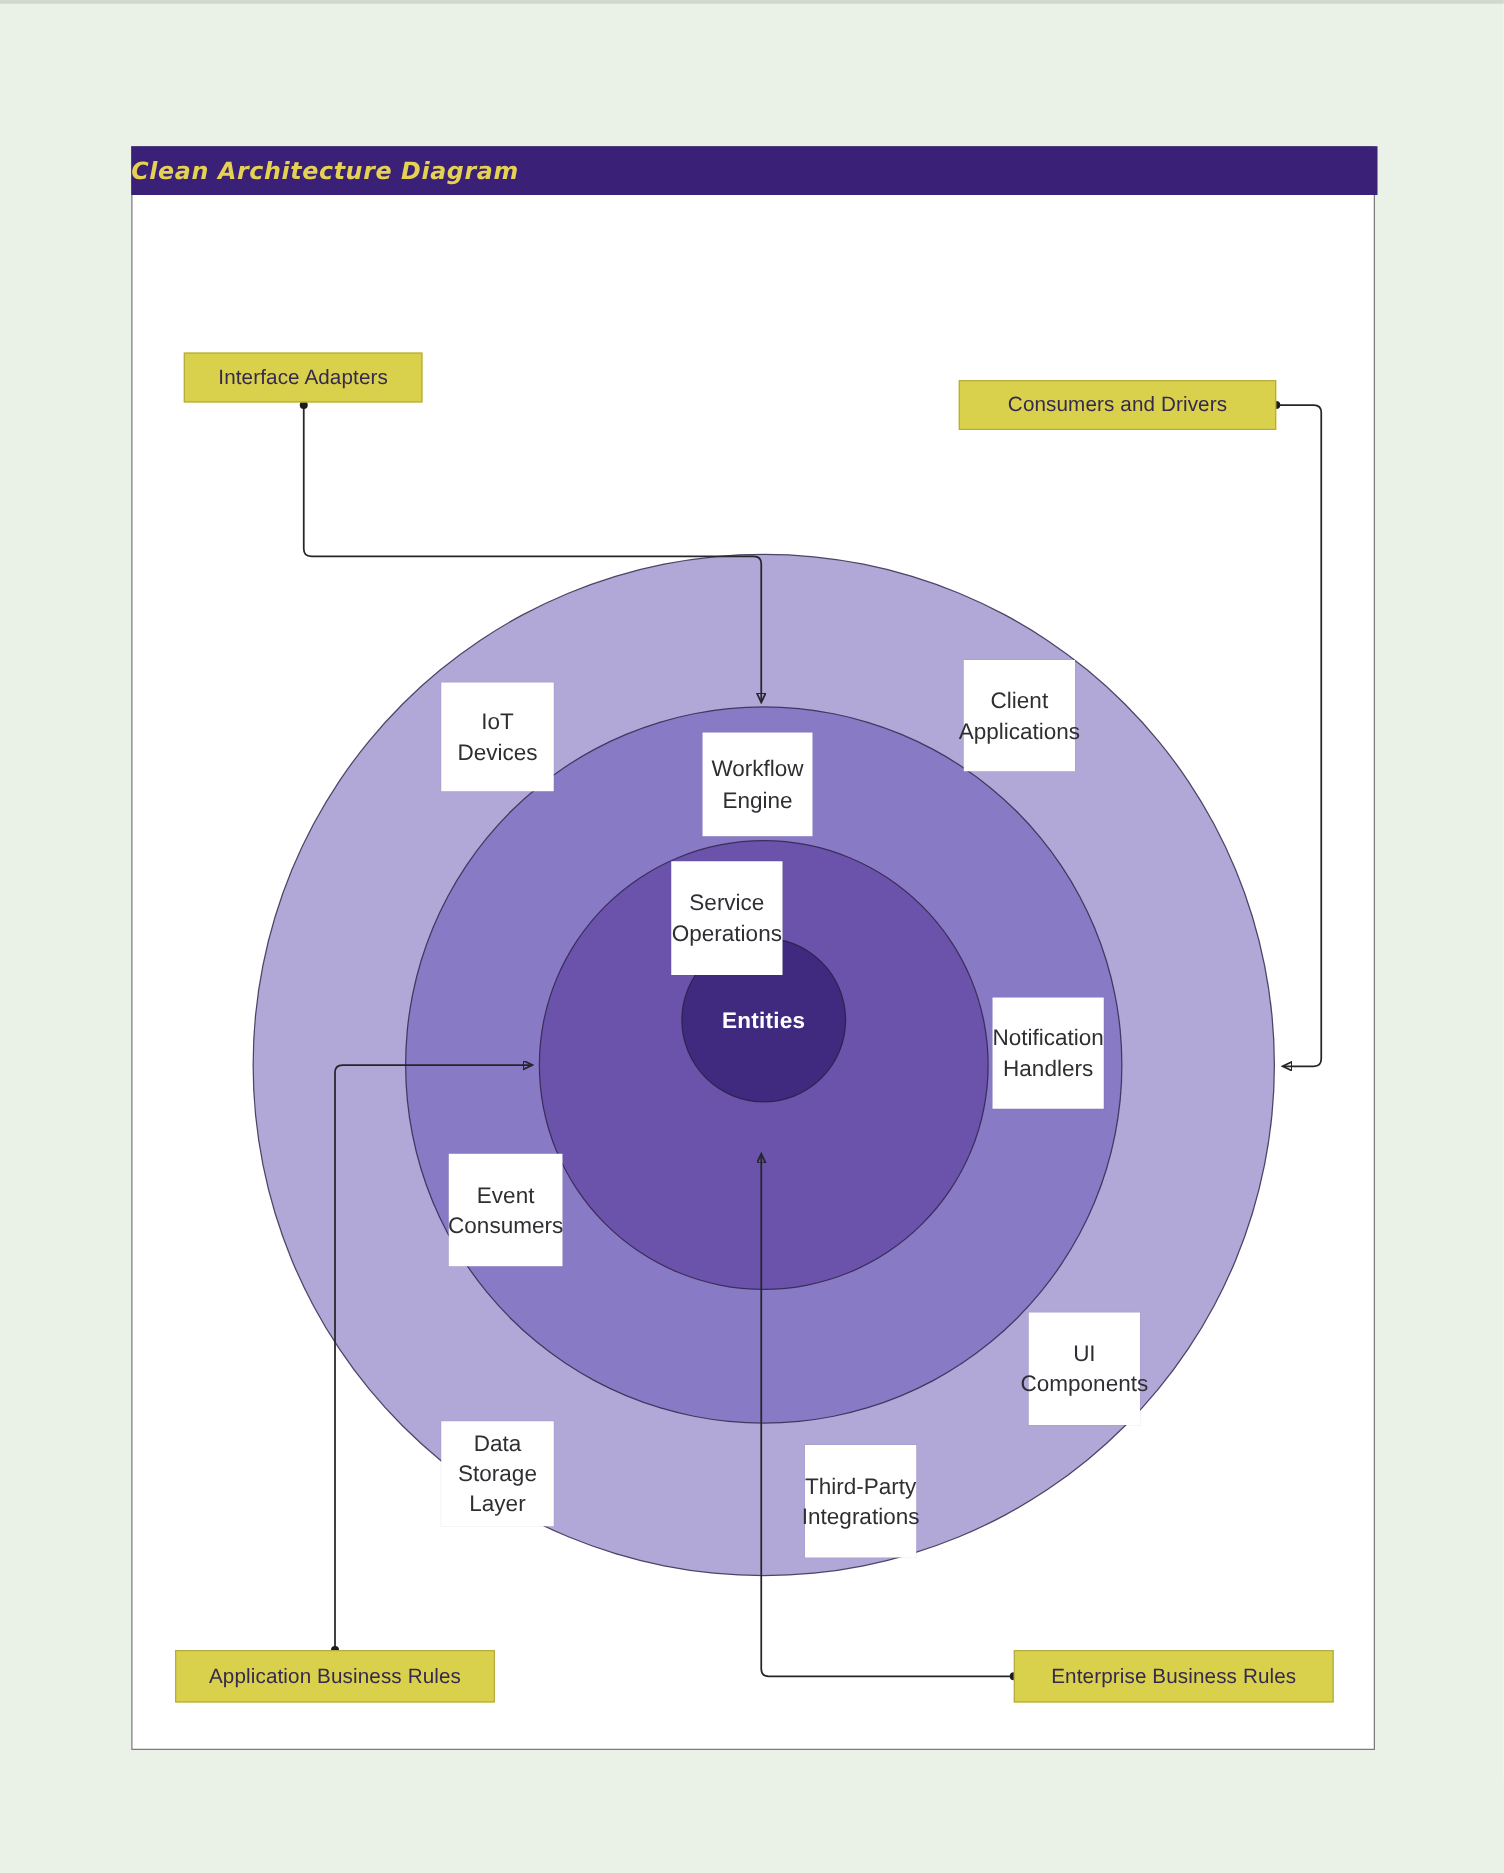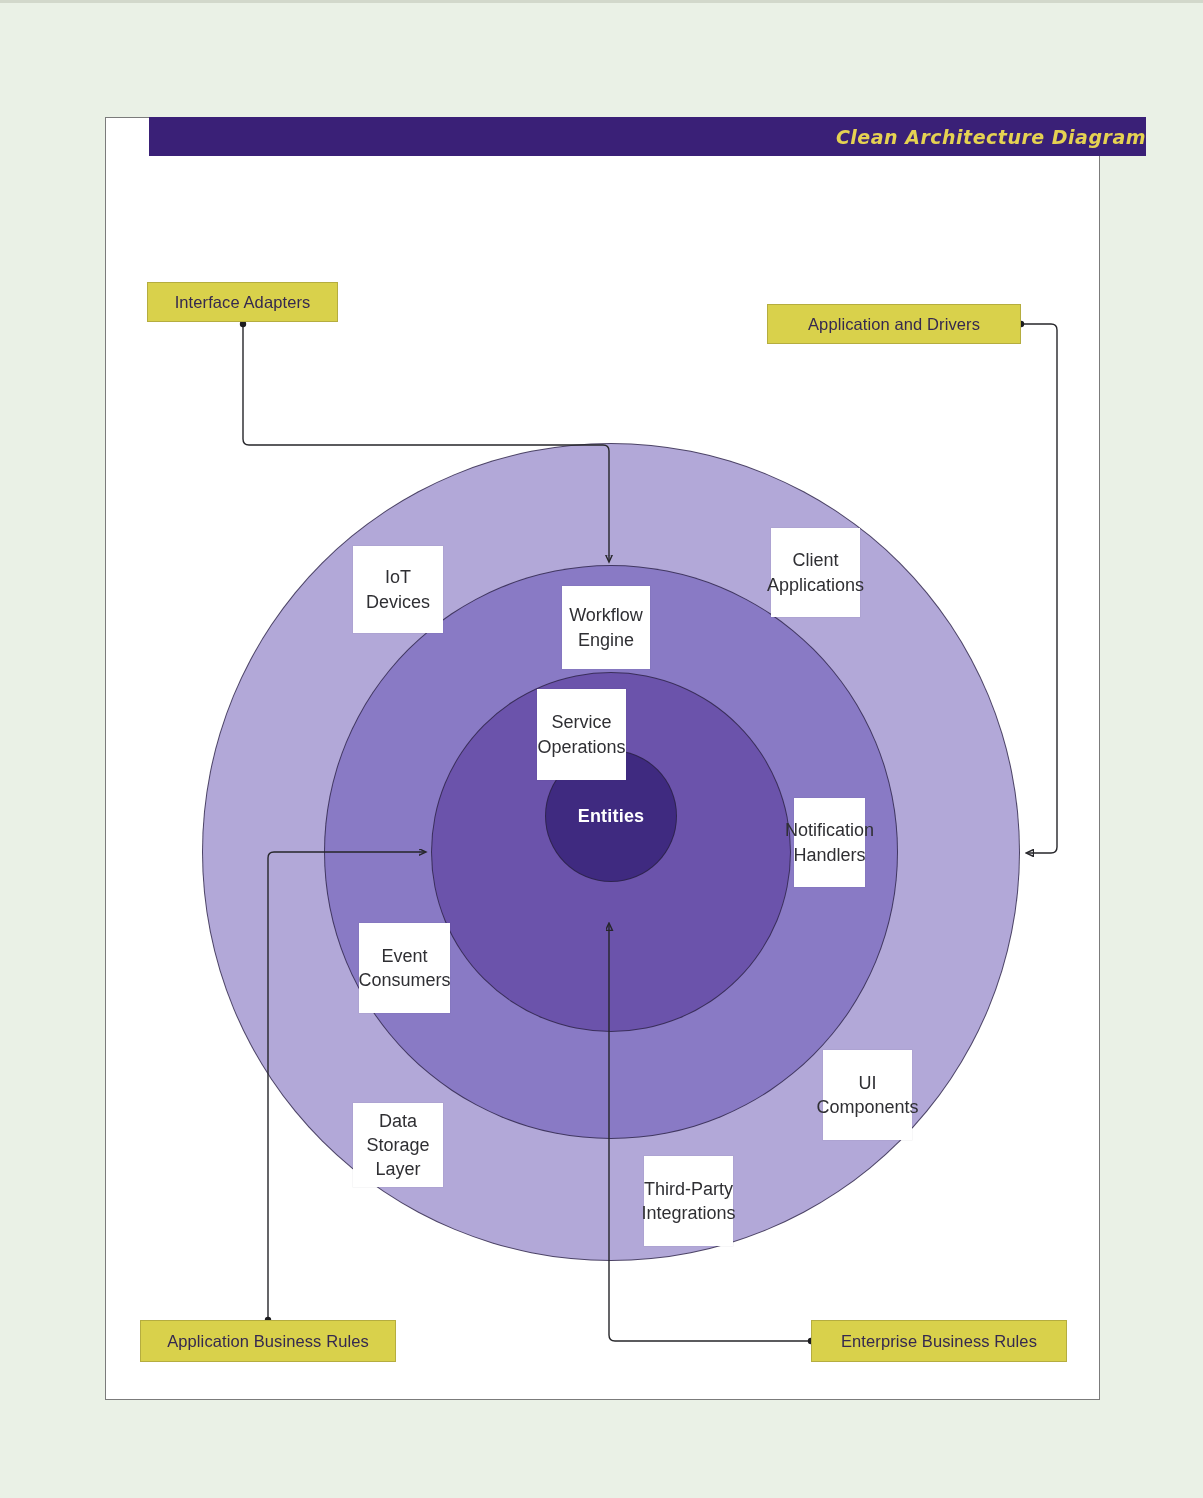--- a/index.html
+++ b/index.html
@@ -17,21 +17,21 @@
     position:relative;overflow:hidden;
   }
   .top-hairline{position:absolute;left:0;top:0;width:100%;height:3px;background:#d2d8cb;}
   .canvas{
     position:absolute;left:105px;top:117px;width:995px;height:1283px;
     background:var(--canvas-bg);border:1px solid var(--canvas-border);
   }
   .titlebar{
     position:absolute;left:-1px;top:-1px;width:997px;height:39px;
     background:var(--header-bg);
-    display:flex;align-items:center;justify-content:flex-end;z-index:5;margin-left:44px;
+    display:flex;align-items:center;justify-content:flex-start;z-index:5;
   }
   .titlebar .title{
     font-family:"DejaVu Sans",sans-serif;
     font-style:italic;font-weight:bold;font-size:19px;letter-spacing:.5px;
     color:var(--header-text);
   }
   .board{position:absolute;inset:0;}
   .ring{position:absolute;border-radius:50%;border:1px solid rgba(42,33,64,.75);}
   .ring-outer{left:96px;top:325px;width:818px;height:818px;background:var(--ring-outer);z-index:1;}
   .ring-2{left:218px;top:447px;width:574px;height:574px;background:var(--ring-2);z-index:1;}
@@ -98,31 +98,31 @@
     </div>
 
     <div class="card" style="left:247px;top:428px;width:90px;height:87px">IoT
 Devices</div>
     <div class="card" style="left:456px;top:468px;width:88px;height:83px">Workflow
 Engine</div>
     <div class="card" style="left:431px;top:571px;width:89px;height:91px">Service
 Operations</div>
     <div class="card" style="left:665px;top:410px;width:89px;height:89px">Client
 Applications</div>
-    <div class="card" style="left:688px;top:680px;width:71px;height:89px">Notification
+    <div class="card" style="left:688px;top:680px;width:89px;height:89px">Notification
 Handlers</div>
     <div class="card" style="left:253px;top:805px;width:91px;height:90px">Event
 Consumers</div>
-    <div class="card" style="left:247px;top:985px;width:90px;height:84px">Data
+    <div class="card" style="left:247px;top:1019px;width:90px;height:84px">Data
 Storage
 Layer</div>
     <div class="card" style="left:717px;top:932px;width:89px;height:90px">UI
 Components</div>
     <div class="card" style="left:538px;top:1038px;width:89px;height:90px">Third-Party
 Integrations</div>
 
     <div class="layer-label" style="left:41px;top:164px;width:191px;height:40px">Interface Adapters</div>
-    <div class="layer-label" style="left:661px;top:186px;width:254px;height:40px">Application and Drivers</div>
+    <div class="layer-label" style="left:661px;top:186px;width:254px;height:40px">Consumers and Drivers</div>
     <div class="layer-label" style="left:34px;top:1202px;width:256px;height:42px">Application Business Rules</div>
     <div class="layer-label" style="left:705px;top:1202px;width:256px;height:42px">Enterprise Business Rules</div>
 
   </div>
 </div>
 
 </body></html>

